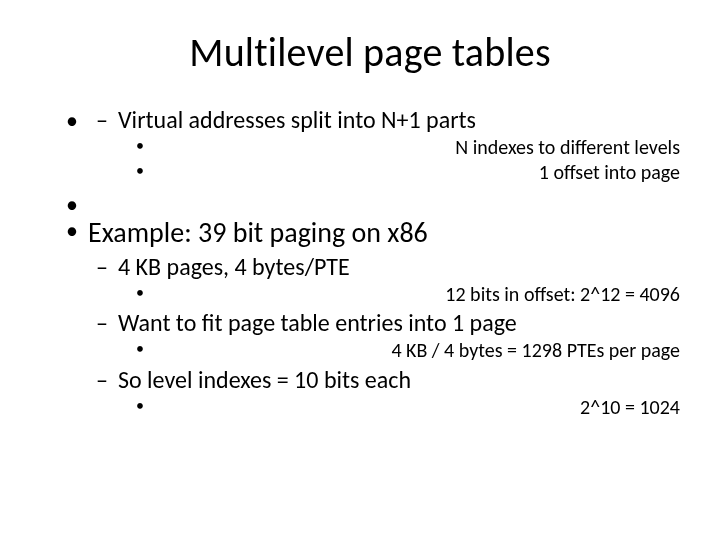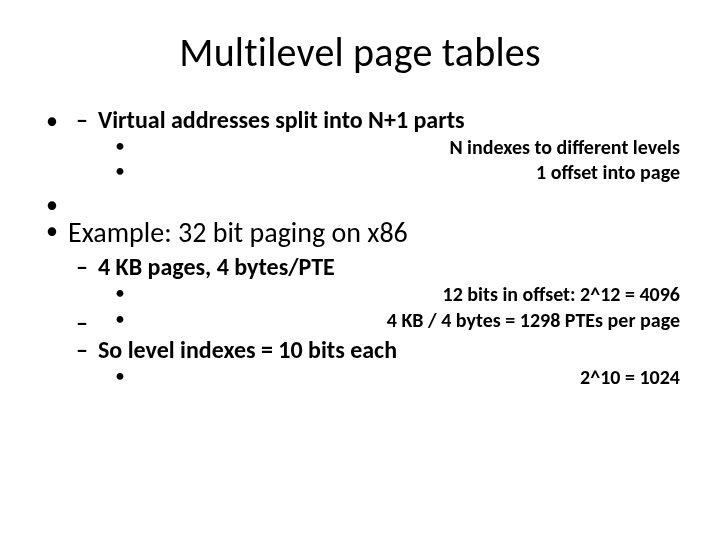--- a/index.html
+++ b/index.html
@@ -9,21 +9,21 @@
     height: 540px;
     background: #fff;
     font-family: Calibri, "Segoe UI", Arial, sans-serif;
     color: #000;
   }
   .slide {
     position: relative;
     width: 720px;
     height: 540px;
     box-sizing: border-box;
-    padding: 20px 40px 20px 40px;
+    padding: 20px 40px 20px 60px;
   }
   .title {
     text-align: center;
     font-size: 40px;
     font-weight: 400;
     margin: 8px 0 28px 0;
     letter-spacing: 0.2px;
   }
   ul {
     list-style: none;
@@ -51,21 +51,20 @@
   .lvl2 {
     margin-top: 2px;
   }
   .lvl2 > li {
     position: relative;
     padding-left: 26px;
     font-size: 24px;
     line-height: 1.25;
     margin-left: 4px;
     margin-bottom: 2px;
-    font-weight: bold;
   }
   .lvl2 > li::before {
     content: "–";
     position: absolute;
     left: 4px;
     top: 0;
     color: #000;
   }
   
   .lvl3 {
@@ -113,31 +112,32 @@
               <span>1 offset into page</span>
             </li>
           </ul>
         </li>
       </ul>
     </li>
 
     <li class="gap" style="padding:0"></li>
 
     <li>
-      <span>Example: 32 bit paging on x86</span>
+      <span>Example: 39 bit paging on x86</span>
       <ul class="lvl2">
         <li>
           <span>4 KB pages, 4 bytes/PTE</span>
           <ul class="lvl3">
             <li>
               <span>12 bits in offset: 2^12 = 4096</span>
             </li>
           </ul>
         </li>
         <li>
+          <span>Want to fit page table entries into 1 page</span>
           <ul class="lvl3">
             <li>
               <span>4 KB / 4 bytes = 1298 PTEs per page</span>
             </li>
           </ul>
         </li>
         <li>
           <span>So level indexes = 10 bits each</span>
           <ul class="lvl3">
             <li>

